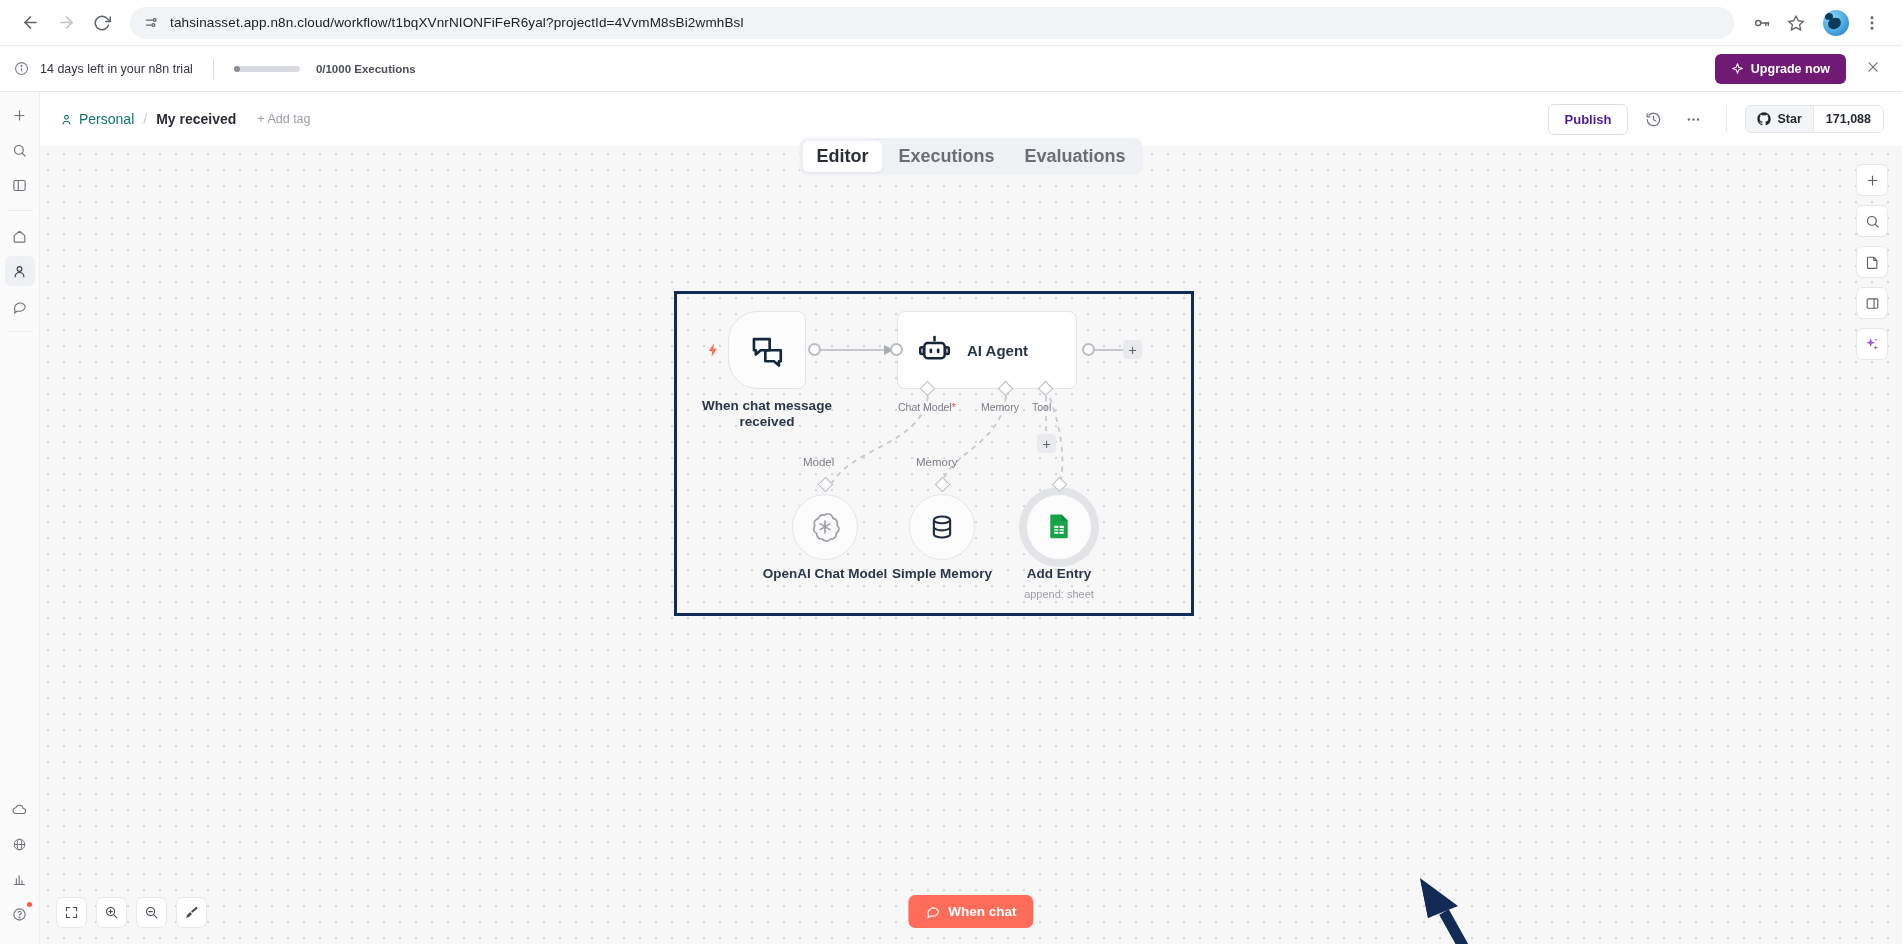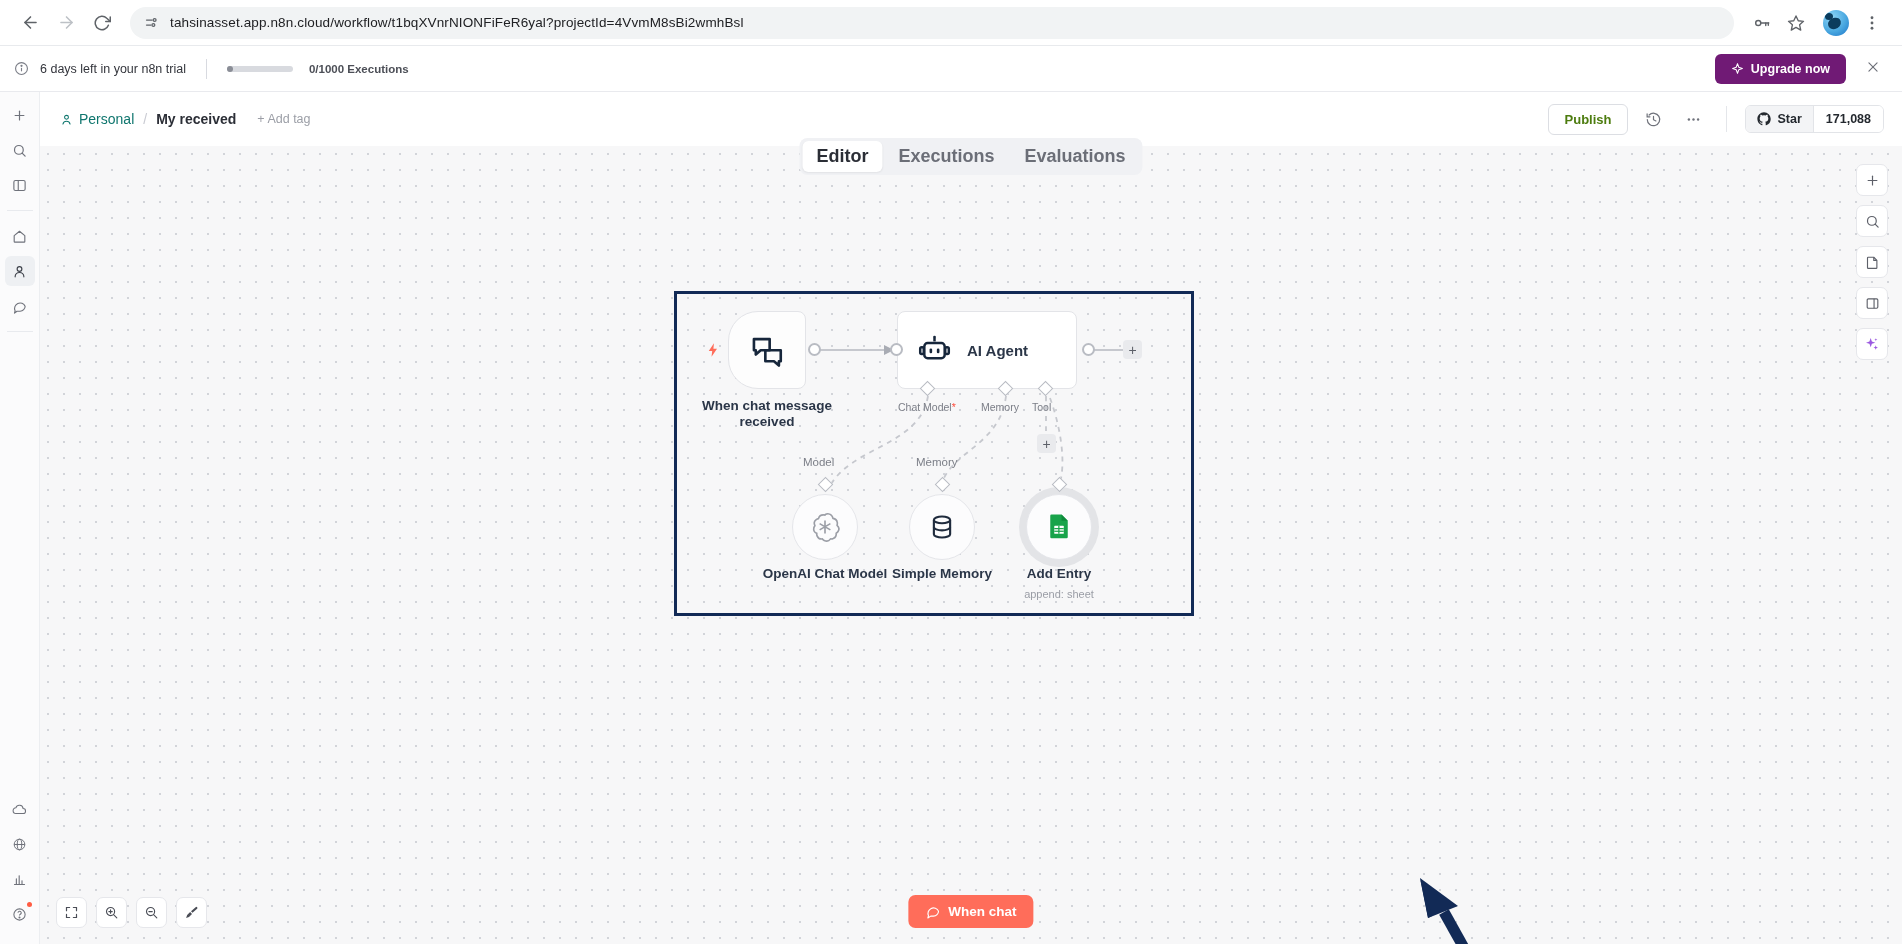--- a/index.html
+++ b/index.html
@@ -151,21 +151,21 @@
   }
   .breadcrumb { display: flex; align-items: center; gap: 9px; font-size: 14px; }
   .bc-personal { color: #0f766e; display: flex; align-items: center; gap: 6px; }
   .bc-slash { color: #c9cbd2; }
   .bc-name { color: #2b2e36; font-weight: 700; }
   .bc-addtag { color: #9b9ea6; font-size: 12.5px; margin-left: 12px; }
   .wf-right { margin-left: auto; display: flex; align-items: center; gap: 10px; }
   .btn-publish {
     height: 31px; padding: 0 16px;
     border: 1px solid #dcdee3; border-radius: 6px;
-    background: #fff; color: #4d7c0f;
+    background: #fff; color: #4c1d95;
     font-size: 13px; font-weight: 600;
     font-family: "Liberation Sans", sans-serif;
   }
   .hdr-icon {
     width: 30px; height: 30px;
     display: flex; align-items: center; justify-content: center;
     color: #6f727b; border-radius: 6px;
   }
   .hdr-div { width: 1px; height: 26px; background: #e4e6ea; margin: 0 8px; }
   .star-widget {
@@ -417,21 +417,21 @@
 
 <div class="trial-banner">
   <div class="trial-left">
     <span style="display:flex;color:#7b7e87;">
       <svg width="15" height="15" viewBox="0 0 24 24" fill="none" stroke="currentColor" stroke-width="1.8">
           <circle cx="12" cy="12" r="9.5"></circle>
           <line x1="12" y1="11" x2="12" y2="16.5"></line>
           <circle cx="12" cy="7.6" r="0.9" fill="currentColor"></circle>
         </svg>
     </span>
-    <span class="trial-text">6 days left in your n8n trial</span>
+    <span class="trial-text">14 days left in your n8n trial</span>
     <span class="trial-sep"></span>
     <span class="progress-wrap">
       <span class="progress-track"></span>
       <span class="exec-text">0/1000 Executions</span>
     </span>
   </div>
   <div class="trial-right">
     <button class="btn-upgrade">
       <span style="display:flex;">
         <svg width="13" height="13" viewBox="0 0 24 24" fill="none" stroke="#fff" stroke-width="1.9" stroke-linejoin="round">

